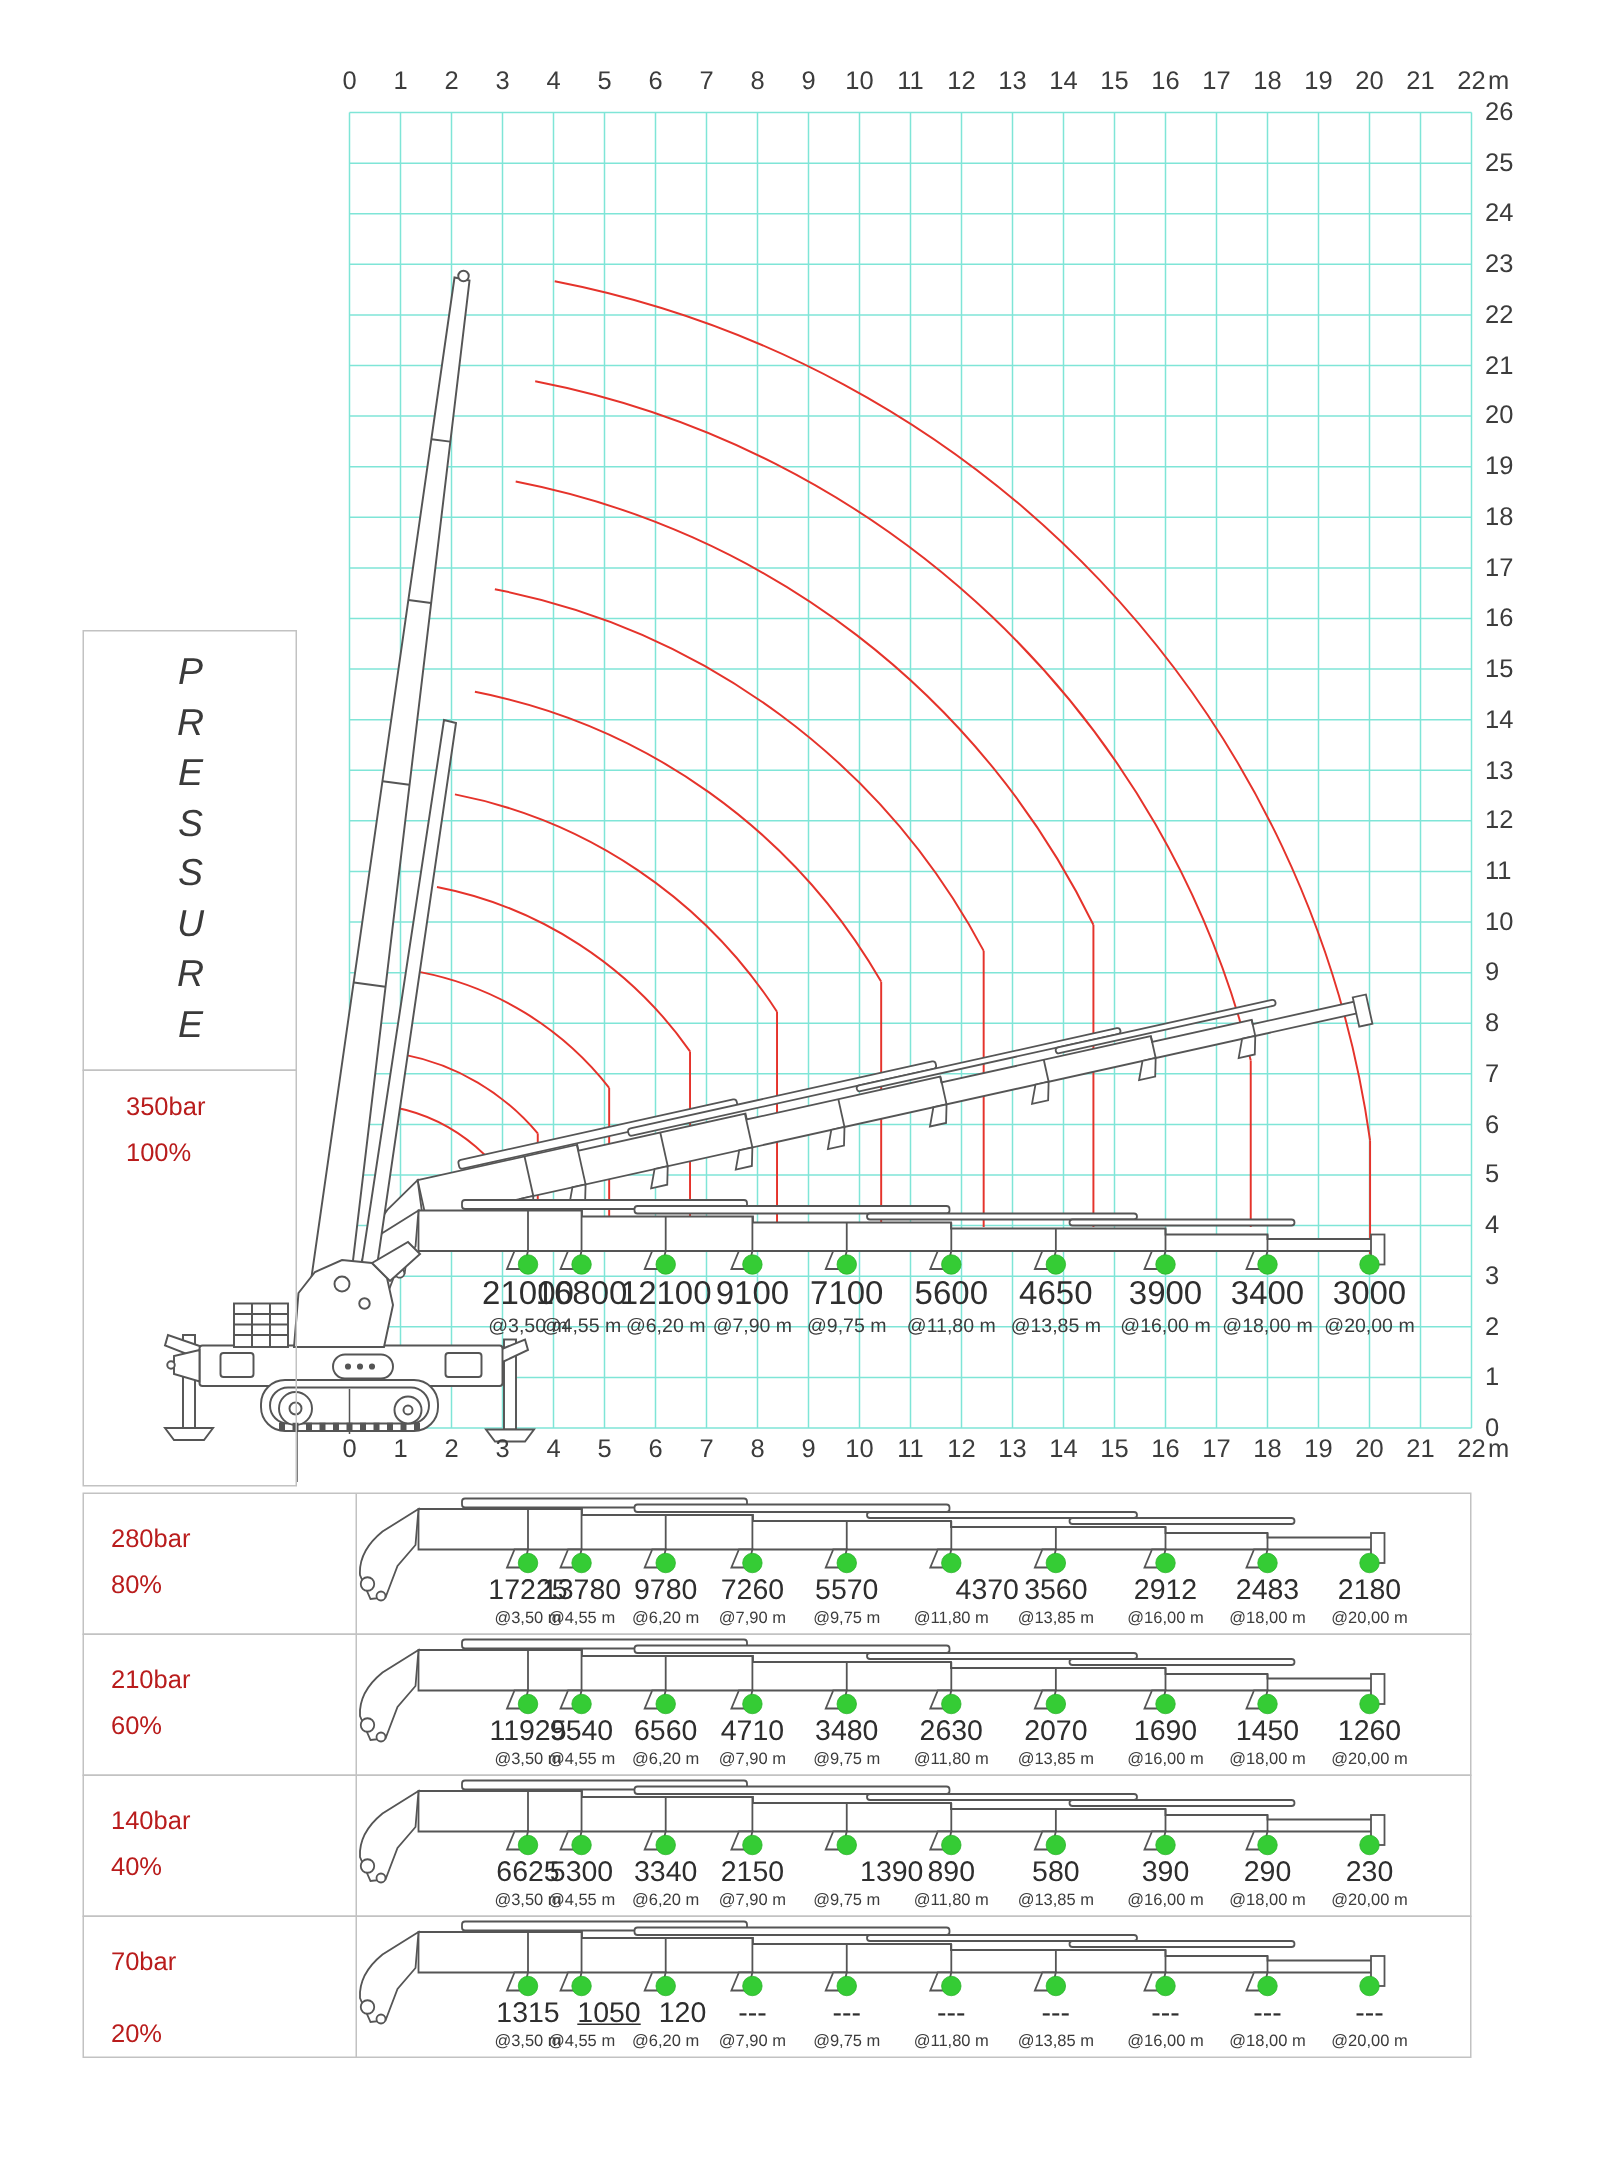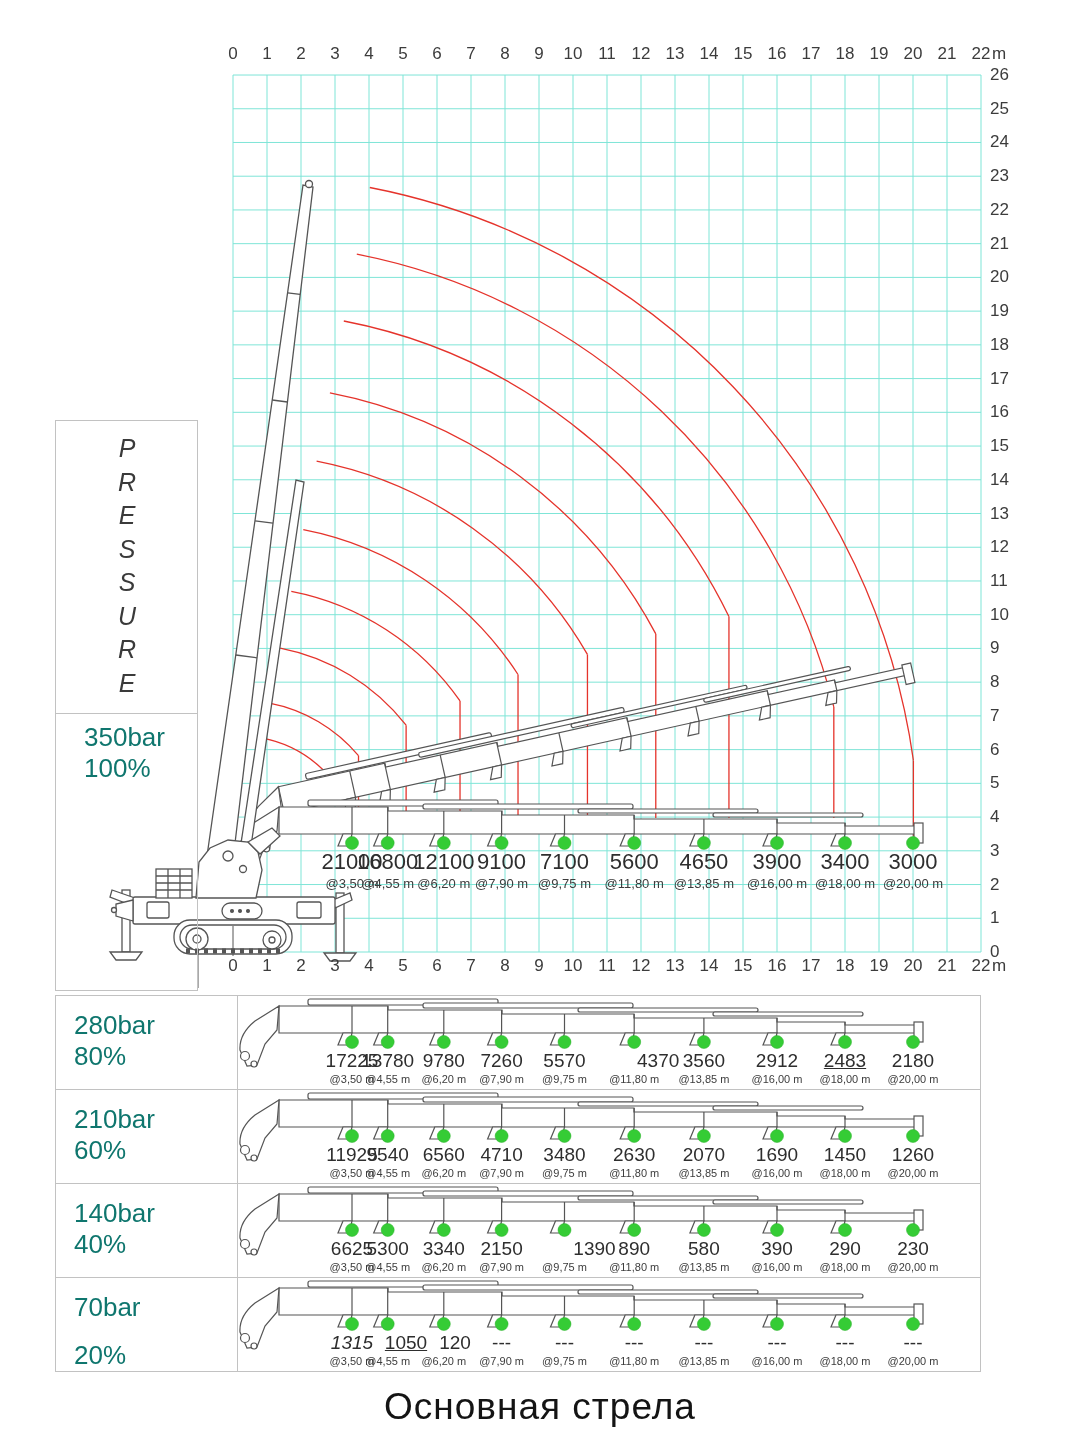--- a/index.html
+++ b/index.html
@@ -6,21 +6,21 @@
   #page{position:relative;width:1080px;height:1449px;background:#fff;overflow:hidden;
         font-family:"Liberation Sans",sans-serif;}
   svg{position:absolute;left:0;top:0;}
   .lbl{position:absolute;color:#3a3a3a;white-space:nowrap;}
   .tick{font-size:17px;color:#3c3c3c;transform:translateX(-50%);}
   .tickL{font-size:17px;color:#3c3c3c;}
   .capv{font-size:22px;color:#2e2e2e;transform:translateX(-50%);}
   .capr{font-size:13px;color:#3c3c3c;transform:translateX(-50%);}
   .rowv{font-size:19px;color:#2e2e2e;transform:translateX(-50%);}
   .rowr{font-size:11px;color:#3c3c3c;transform:translateX(-50%);}
-  .plabel{font-size:26px;line-height:31px;color:#0f766e;}
+  .plabel{font-size:17px;line-height:31px;color:#b91c1c;}
   .pletter{font-size:25px;font-style:italic;color:#3a3a3a;width:44px;text-align:center;}
   #title{position:absolute;left:0;top:1386px;width:1080px;text-align:center;
          font-size:37px;font-weight:400;color:#141414;letter-spacing:1px;}
 </style>
 </head>
 <body>
 
 <div id="page">
 
   <svg id="gfx" width="1080" height="1449" viewBox="0 0 1080 1449">
@@ -359,21 +359,21 @@
       <div class="lbl rowv" style="left: 501.6px; top: 1050px;">7260</div>
       <div class="lbl rowr" style="left: 501.6px; top: 1073px;">@7,90 m</div>
       <div class="lbl rowv" style="left: 564.5px; top: 1050px;">5570</div>
       <div class="lbl rowr" style="left: 564.5px; top: 1073px;">@9,75 m</div>
       <div class="lbl rowv" style="left: 634.2px; top: 1050px; margin-left: 24px;">4370</div>
       <div class="lbl rowr" style="left: 634.2px; top: 1073px;">@11,80 m</div>
       <div class="lbl rowv" style="left: 703.9px; top: 1050px;">3560</div>
       <div class="lbl rowr" style="left: 703.9px; top: 1073px;">@13,85 m</div>
       <div class="lbl rowv" style="left: 777px; top: 1050px;">2912</div>
       <div class="lbl rowr" style="left: 777px; top: 1073px;">@16,00 m</div>
-      <div class="lbl rowv" style="left: 845px; top: 1050px; text-decoration: underline;">2483</div>
+      <div class="lbl rowv" style="left: 845px; top: 1050px;">2483</div>
       <div class="lbl rowr" style="left: 845px; top: 1073px;">@18,00 m</div>
       <div class="lbl rowv" style="left: 913px; top: 1050px;">2180</div>
       <div class="lbl rowr" style="left: 913px; top: 1073px;">@20,00 m</div>
       <div class="lbl plabel" style="left: 74px; top: 1104px;">210bar</div>
       <div class="lbl plabel" style="left: 74px; top: 1135px;">60%</div>
       <div class="lbl rowv" style="left: 352px; top: 1144px;">11925</div>
       <div class="lbl rowr" style="left: 352px; top: 1167px;">@3,50 m</div>
       <div class="lbl rowv" style="left: 387.7px; top: 1144px;">9540</div>
       <div class="lbl rowr" style="left: 387.7px; top: 1167px;">@4,55 m</div>
       <div class="lbl rowv" style="left: 443.8px; top: 1144px;">6560</div>
@@ -409,21 +409,21 @@
       <div class="lbl rowv" style="left: 703.9px; top: 1238px;">580</div>
       <div class="lbl rowr" style="left: 703.9px; top: 1261px;">@13,85 m</div>
       <div class="lbl rowv" style="left: 777px; top: 1238px;">390</div>
       <div class="lbl rowr" style="left: 777px; top: 1261px;">@16,00 m</div>
       <div class="lbl rowv" style="left: 845px; top: 1238px;">290</div>
       <div class="lbl rowr" style="left: 845px; top: 1261px;">@18,00 m</div>
       <div class="lbl rowv" style="left: 913px; top: 1238px;">230</div>
       <div class="lbl rowr" style="left: 913px; top: 1261px;">@20,00 m</div>
       <div class="lbl plabel" style="left: 74px; top: 1292px;">70bar</div>
       <div class="lbl plabel" style="left: 74px; top: 1323px; margin-top: 17px;">20%</div>
-      <div class="lbl rowv" style="left: 352px; top: 1332px; font-style: italic;">1315</div>
+      <div class="lbl rowv" style="left: 352px; top: 1332px;">1315</div>
       <div class="lbl rowr" style="left: 352px; top: 1355px;">@3,50 m</div>
       <div class="lbl rowv" style="left: 406px; top: 1332px; text-decoration: underline;">1050</div>
       <div class="lbl rowr" style="left: 387.7px; top: 1355px;">@4,55 m</div>
       <div class="lbl rowv" style="left: 455px; top: 1332px;">120</div>
       <div class="lbl rowr" style="left: 443.8px; top: 1355px;">@6,20 m</div>
       <div class="lbl rowv" style="left: 501.6px; top: 1332px;">---</div>
       <div class="lbl rowr" style="left: 501.6px; top: 1355px;">@7,90 m</div>
       <div class="lbl rowv" style="left: 564.5px; top: 1332px;">---</div>
       <div class="lbl rowr" style="left: 564.5px; top: 1355px;">@9,75 m</div>
       <div class="lbl rowv" style="left: 634.2px; top: 1332px;">---</div>
@@ -441,14 +441,13 @@
       <div class="lbl pletter" style="left: 105px; top: 501px;">E</div>
       <div class="lbl pletter" style="left: 105px; top: 534.5px;">S</div>
       <div class="lbl pletter" style="left: 105px; top: 568px;">S</div>
       <div class="lbl pletter" style="left: 105px; top: 601.5px;">U</div>
       <div class="lbl pletter" style="left: 105px; top: 635px;">R</div>
       <div class="lbl pletter" style="left: 105px; top: 668.5px;">E</div>
       <div class="lbl plabel" style="left: 84px; top: 722px;">350bar</div>
       <div class="lbl plabel" style="left: 84px; top: 753px;">100%</div>
     </div>
 
-  <div id="title">Основная стрела</div>
 </div>
 
 </body></html>

